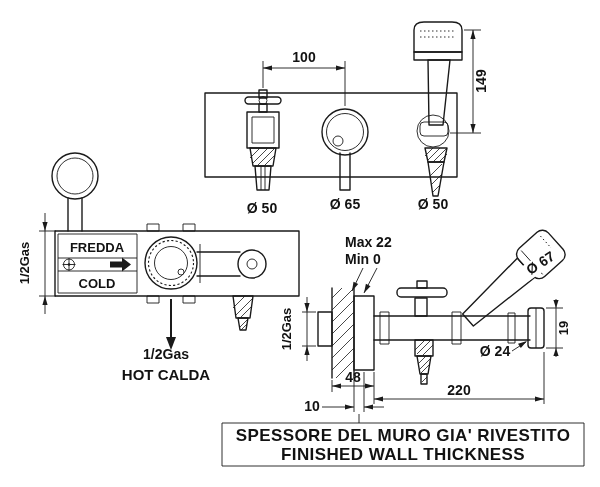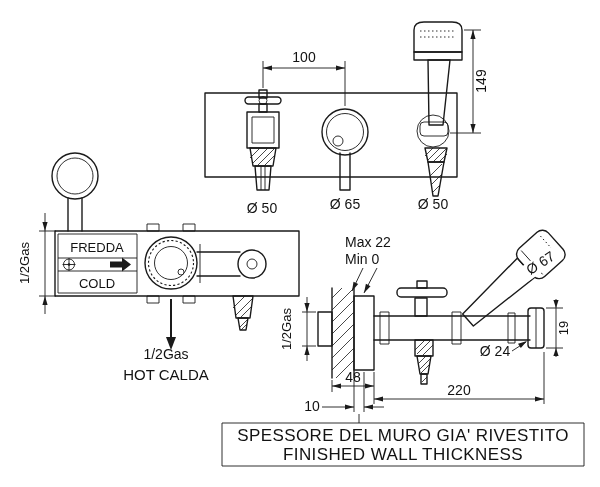--- a/index.html
+++ b/index.html
@@ -1,16 +1,16 @@
 <!DOCTYPE html>
 <html><head>
 <meta charset="utf-8">
 <style>
   html,body{margin:0;padding:0;background:#ffffff;}
-  .sheet{position:relative;width:600px;height:487px;background:#ffffff;overflow:hidden;}
+  .sheet{position:relative;width:600px;height:487px;background:#ffffff;overflow:hidden;font-weight:bold;}
   svg{display:block;}
   svg text{font-family:"Liberation Sans","DejaVu Sans",sans-serif;fill:#121212;}
   .part{fill:none;stroke:#1a1a1a;stroke-width:1.4;stroke-linejoin:round;stroke-linecap:round;}
   .thin{fill:none;stroke:#1a1a1a;stroke-width:0.9;stroke-linejoin:round;}
   .dim{fill:none;stroke:#1a1a1a;stroke-width:0.9;}
   .hatch{stroke:#1a1a1a;stroke-width:0.8;}
   .blk{fill:#1a1a1a;stroke:none;}
   .knurl{fill:none;stroke:#1a1a1a;stroke-width:1.1;stroke-dasharray:2.2 2.2;}
   .t13{font-size:13px;}
   .t14{font-size:14px;}

